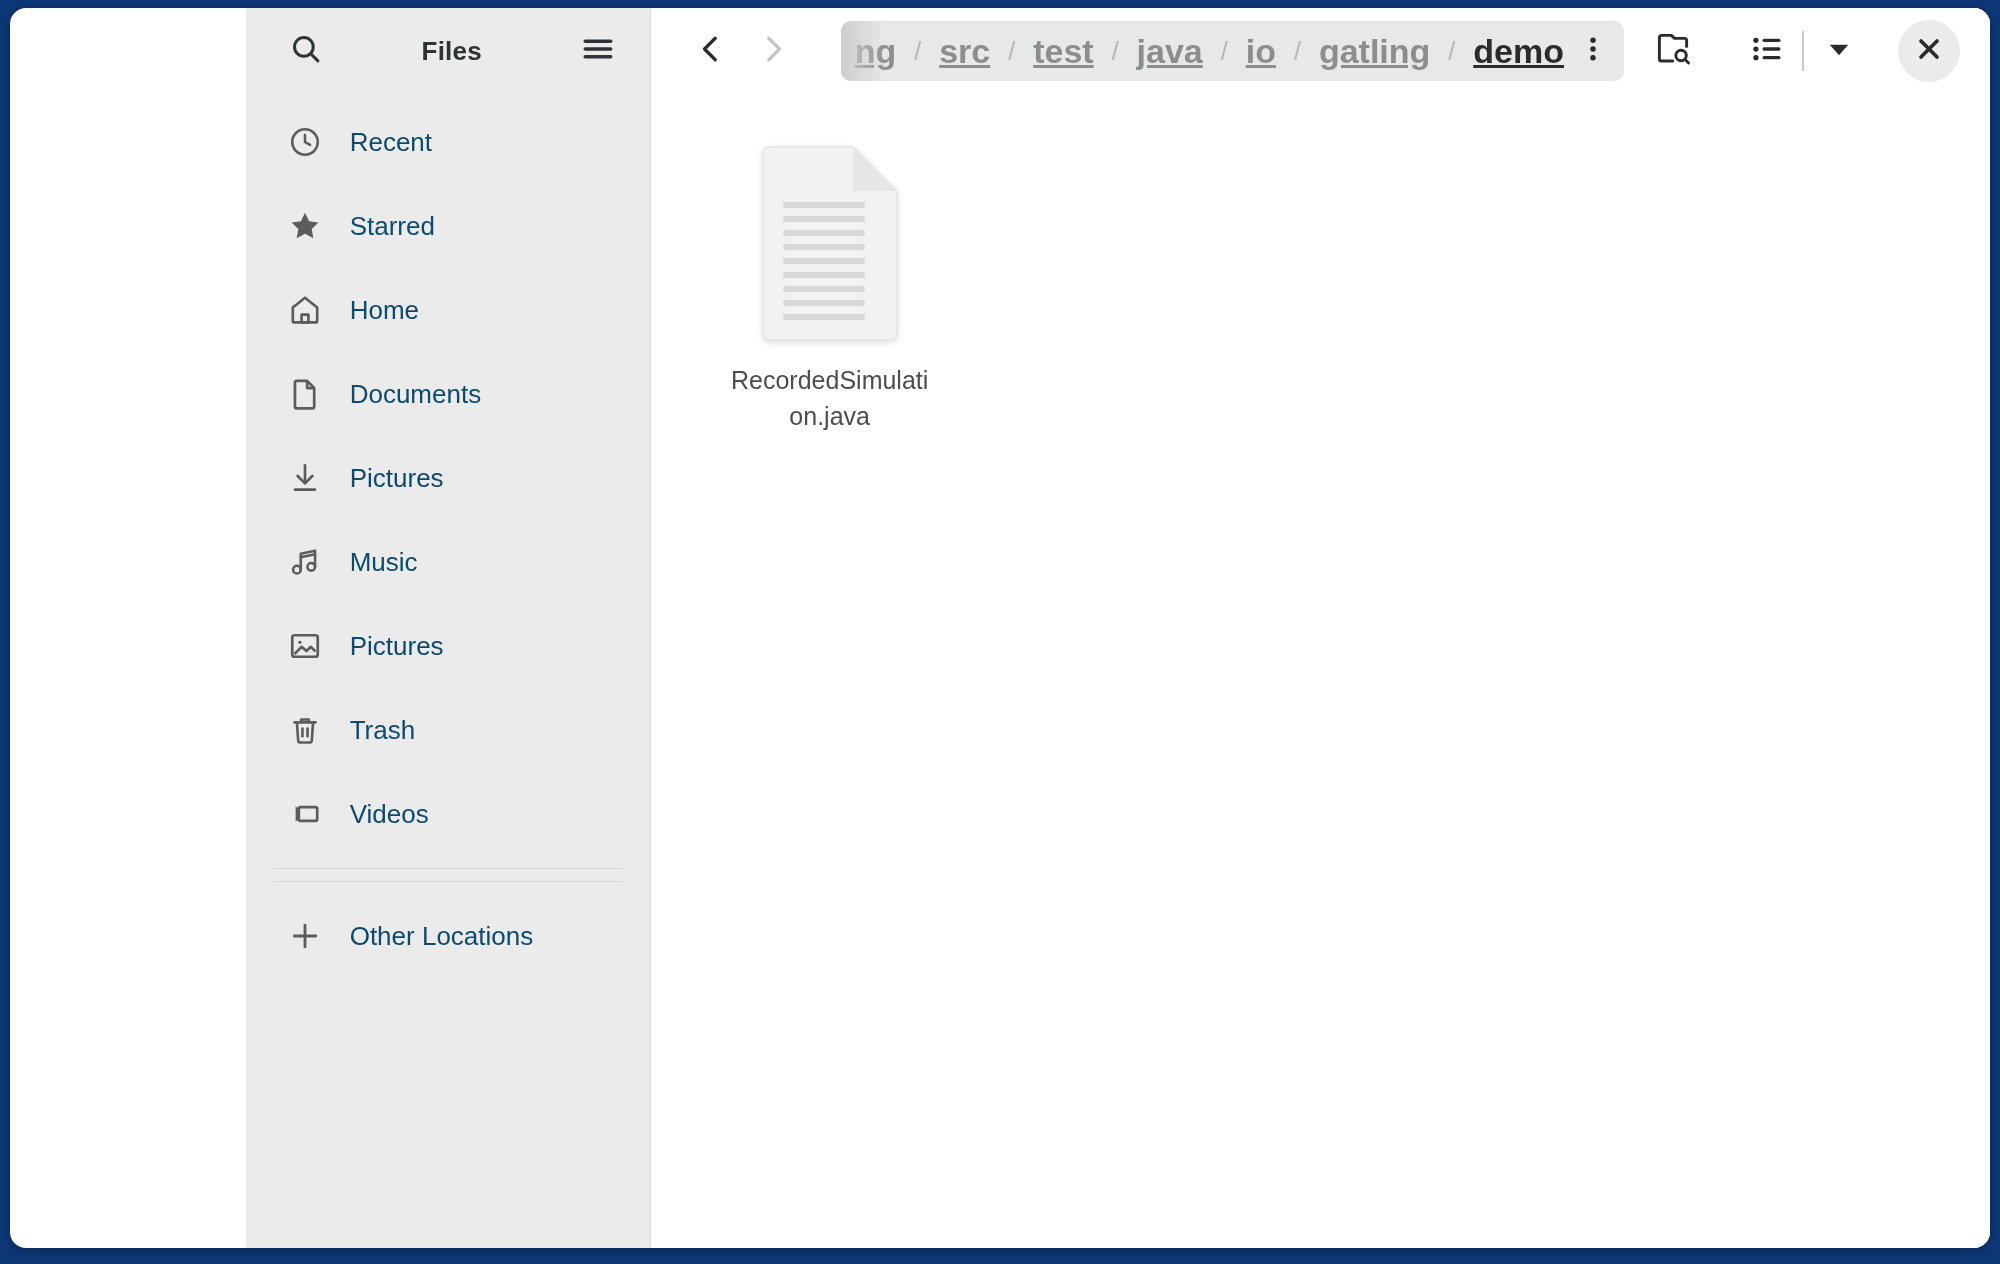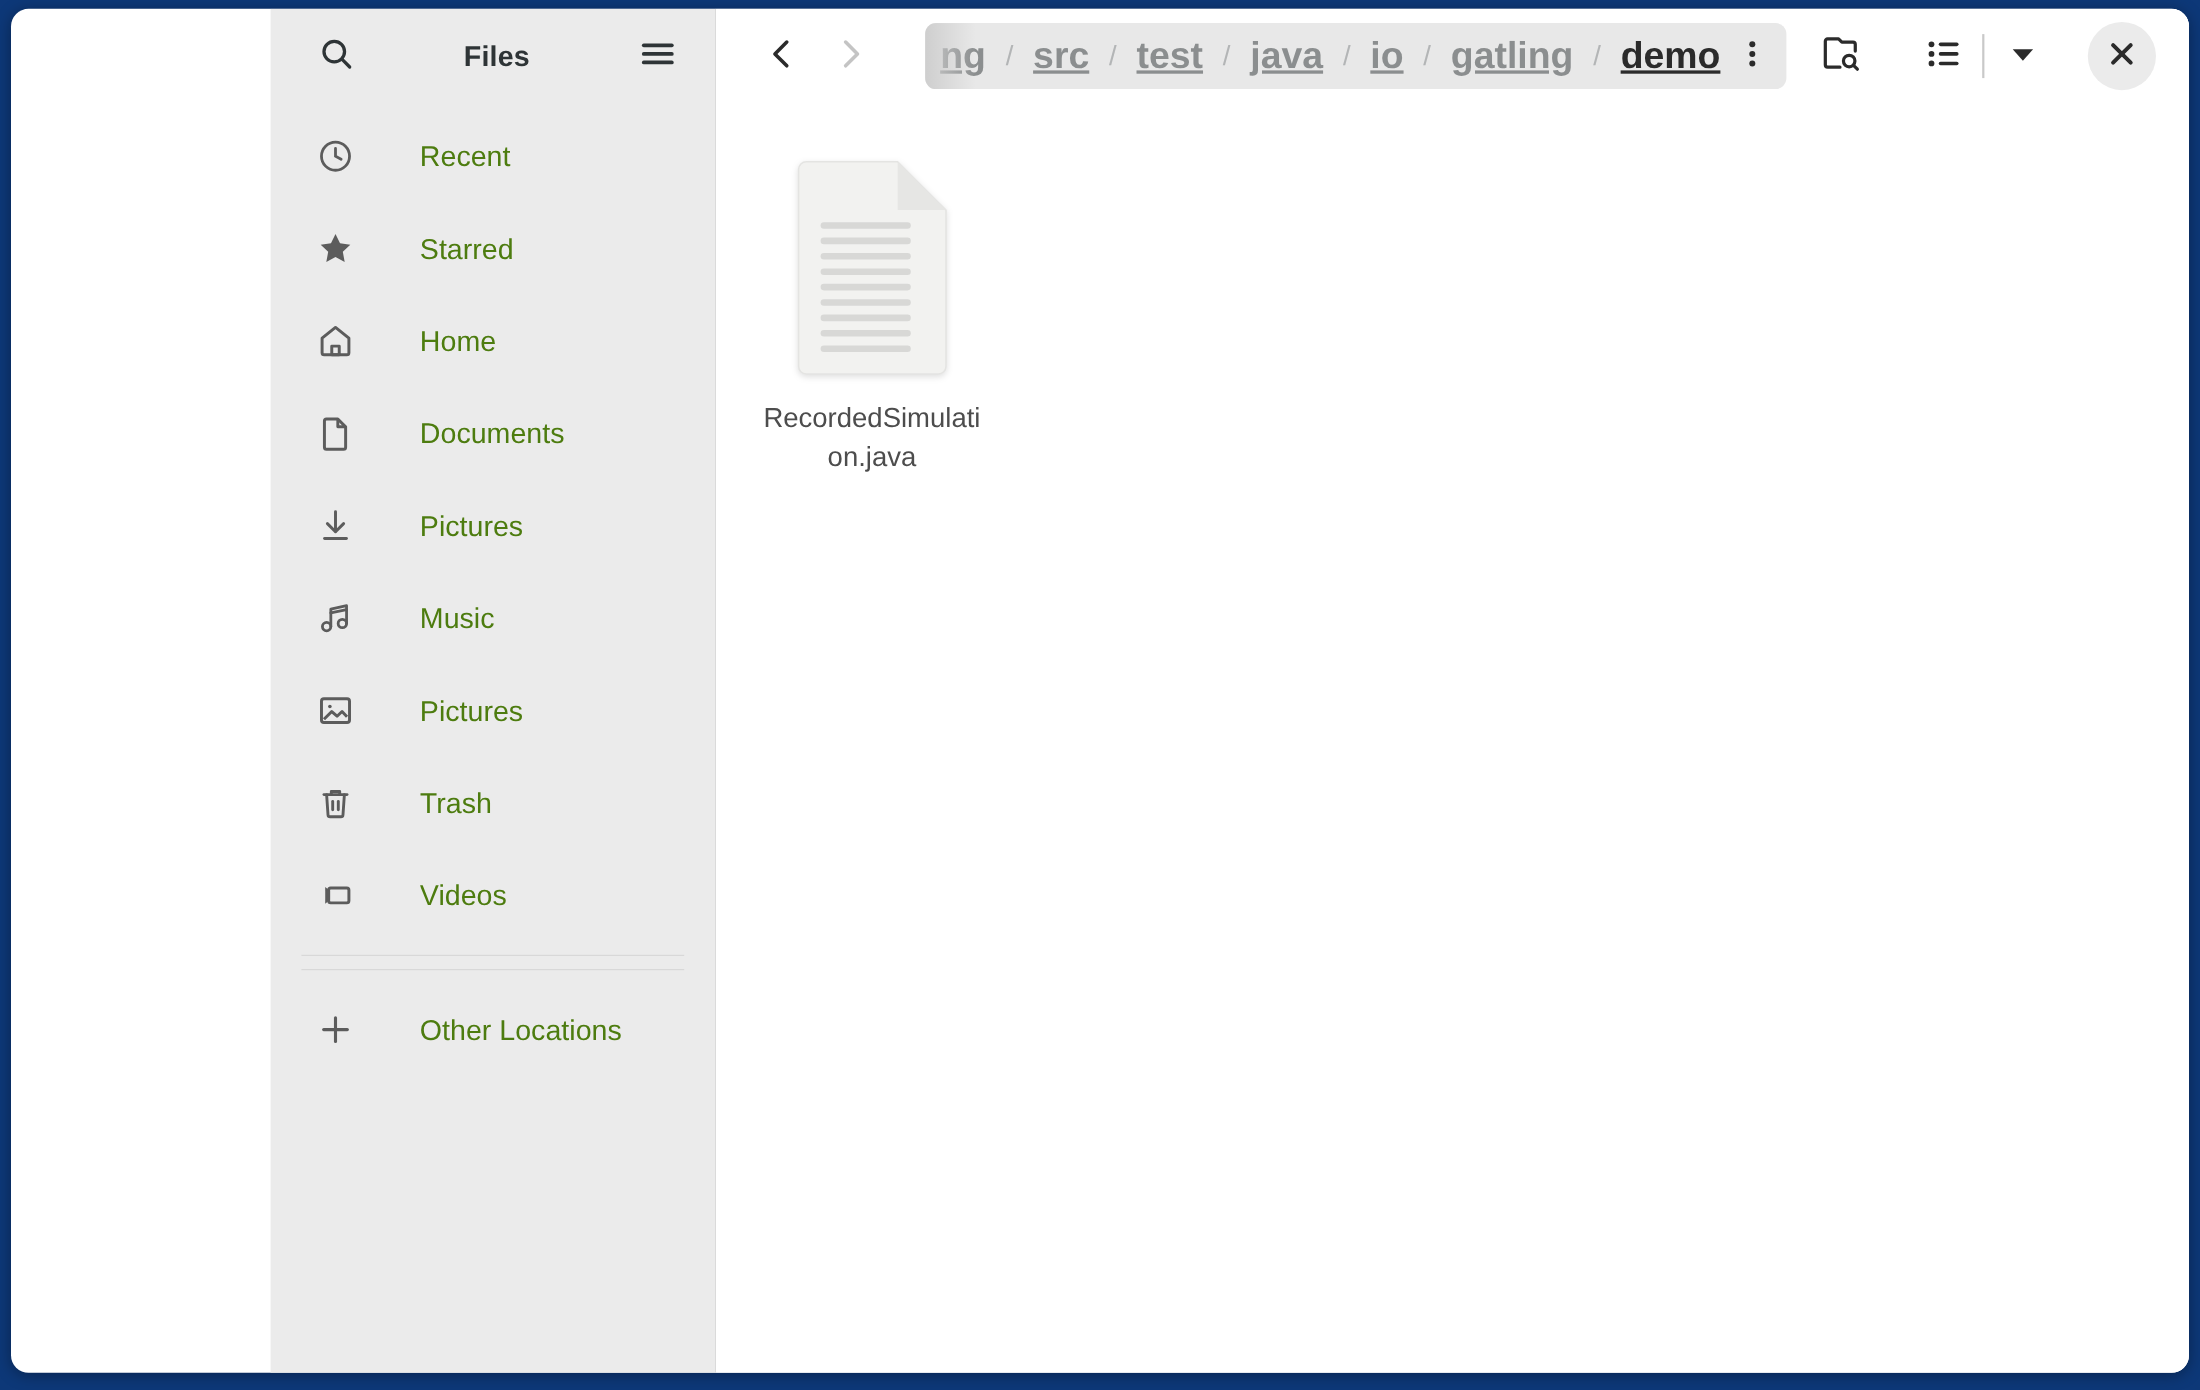--- a/index.html
+++ b/index.html
@@ -67,26 +67,25 @@
     padding:0 22px 0 40px;
     gap:26px;
   }
   .side-item .s-ico {
     width:38px; height:38px;
     display:flex; align-items:center; justify-content:center;
     flex:none;
   }
   .side-item .s-label {
     font-size:26px;
-    color:#4d7c0f;
+    color:#0c4a6e;
     white-space:nowrap;
     overflow:hidden;
     text-overflow:ellipsis;
     flex:1;
-    margin-left:32px;
   }
   .side-sep {
     height:1px;
     background:#d6d6d6;
     margin:12px 28px;
   }
   .eject {
     width:40px; height:40px;
     display:flex; align-items:center; justify-content:center;
     flex:none;
@@ -180,21 +179,21 @@
   .close-btn {
     width:62px; height:62px;
     border-radius:50%;
     background:#ebebeb;
     display:flex; align-items:center; justify-content:center;
     flex:none;
     margin-left:24px;
   }
 
   
-  .file-area { flex:1; padding:42px 30px 0 28px; }
+  .file-area { flex:1; padding:42px 30px 0 65px; }
   .file-grid { display:flex; flex-wrap:wrap; gap:10px; }
   .file-item {
     width:228px;
     padding:10px 6px;
     display:flex;
     flex-direction:column;
     align-items:center;
     border-radius:10px;
   }
   .doc-icon {

